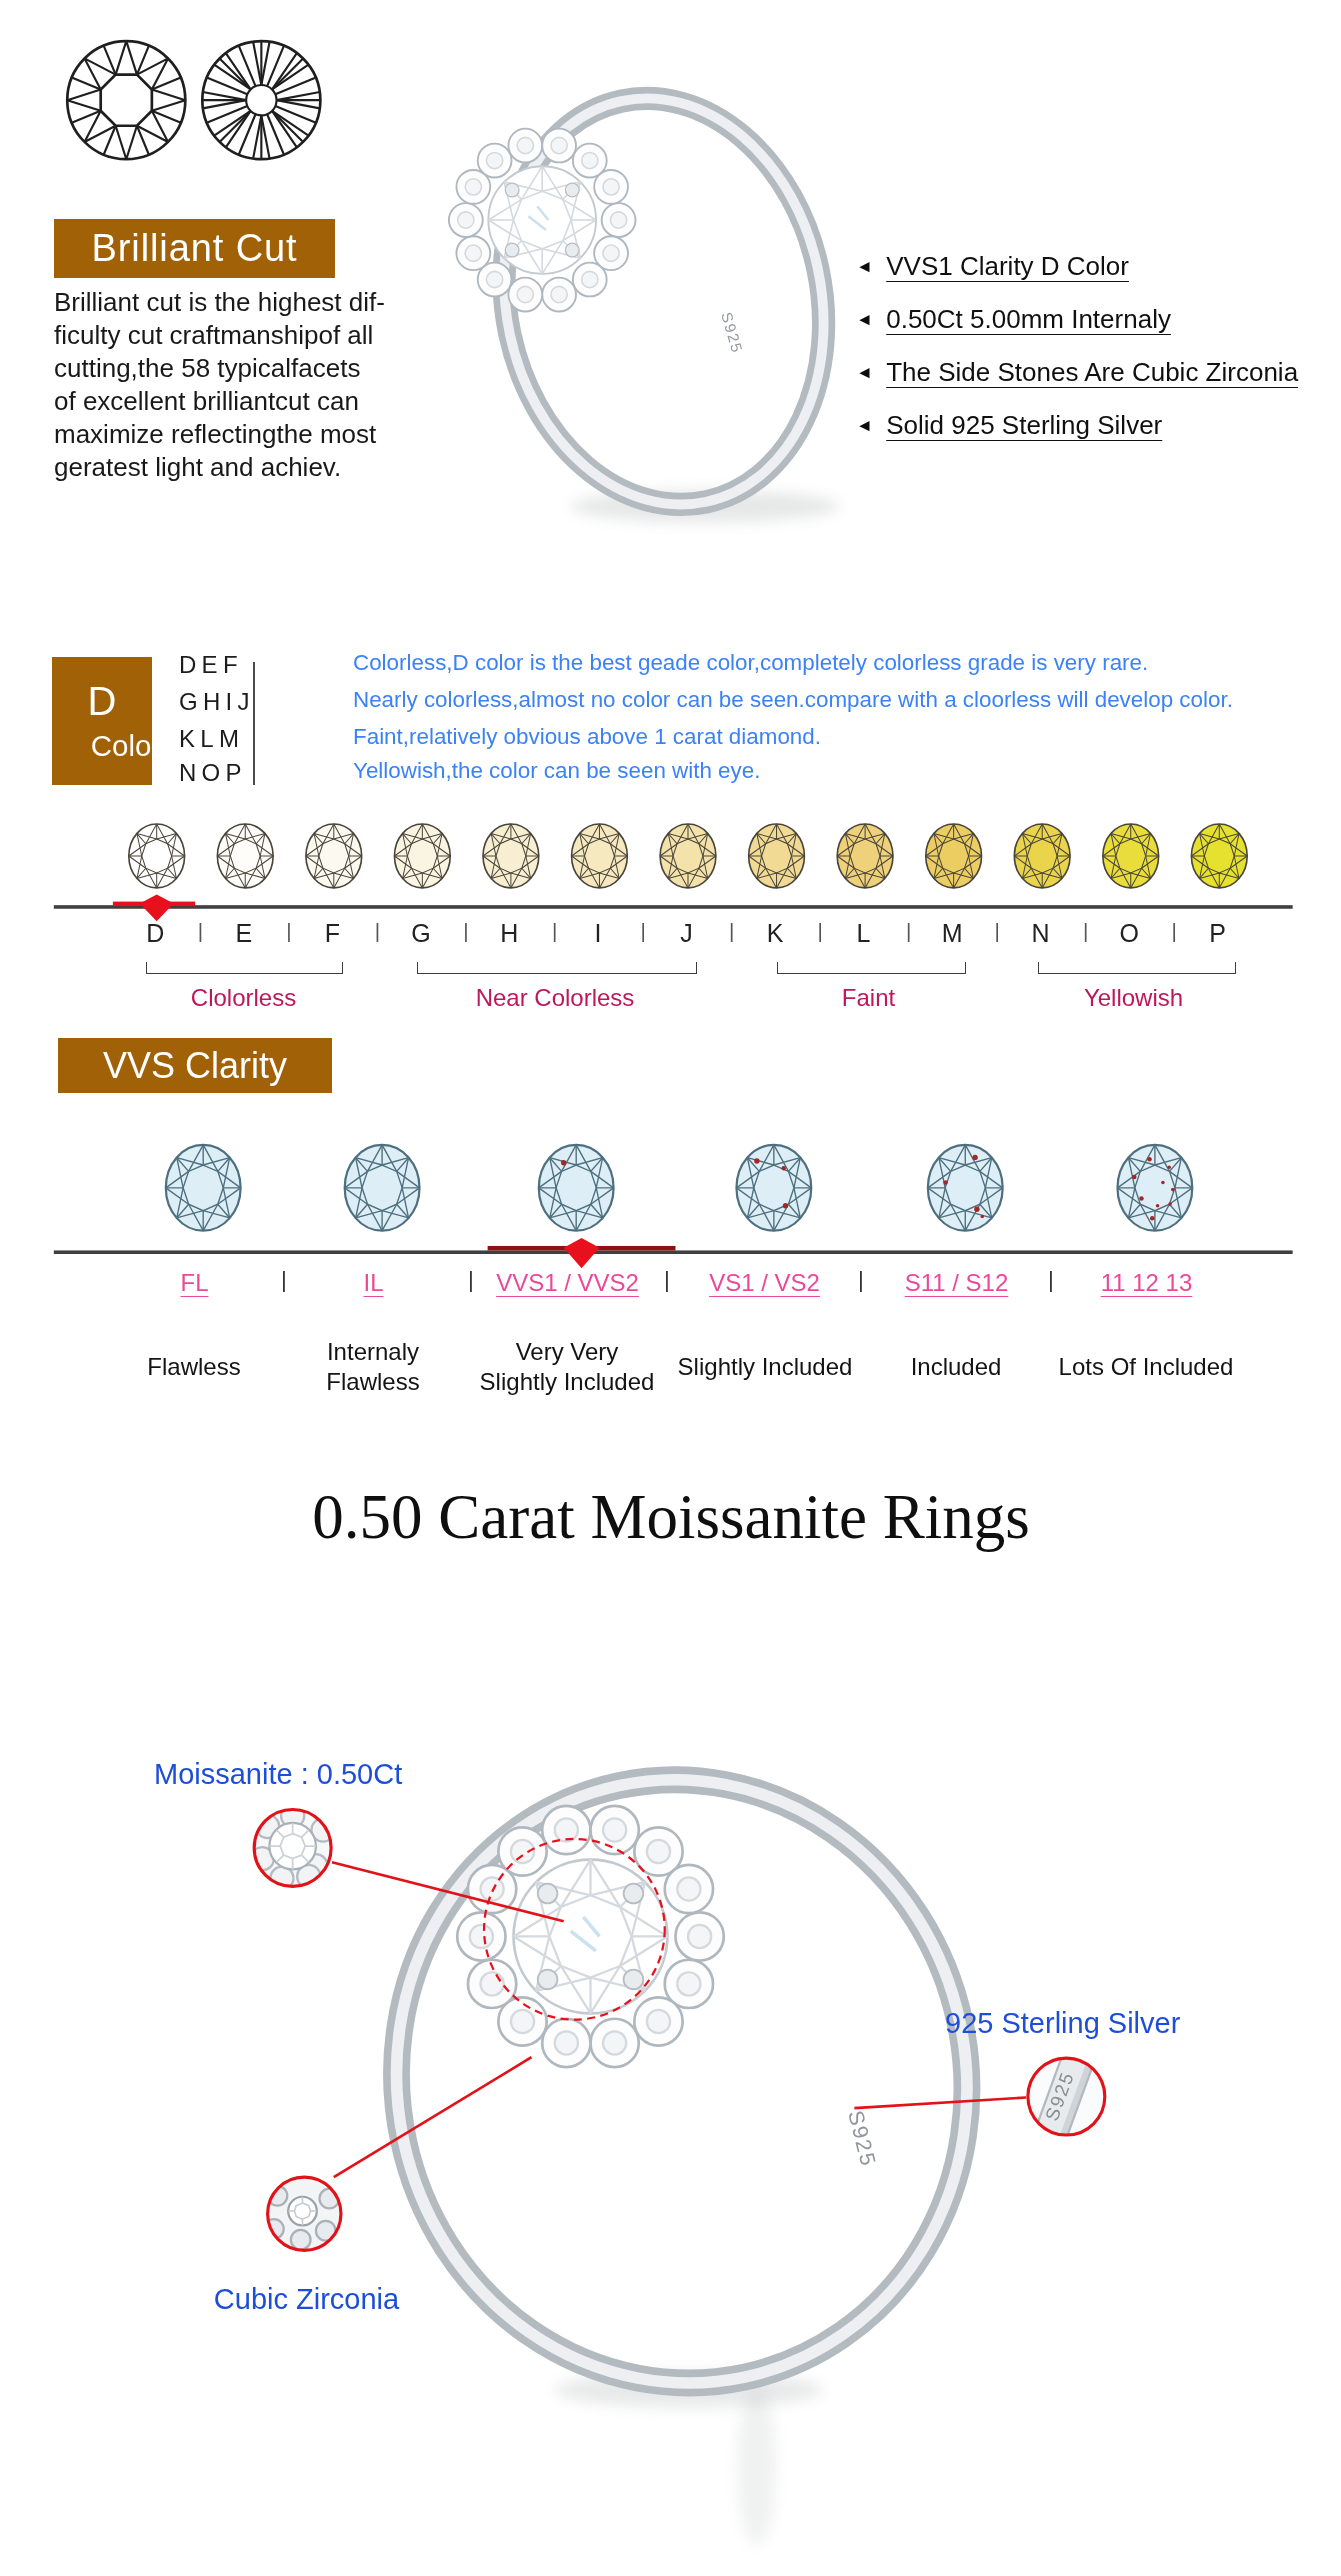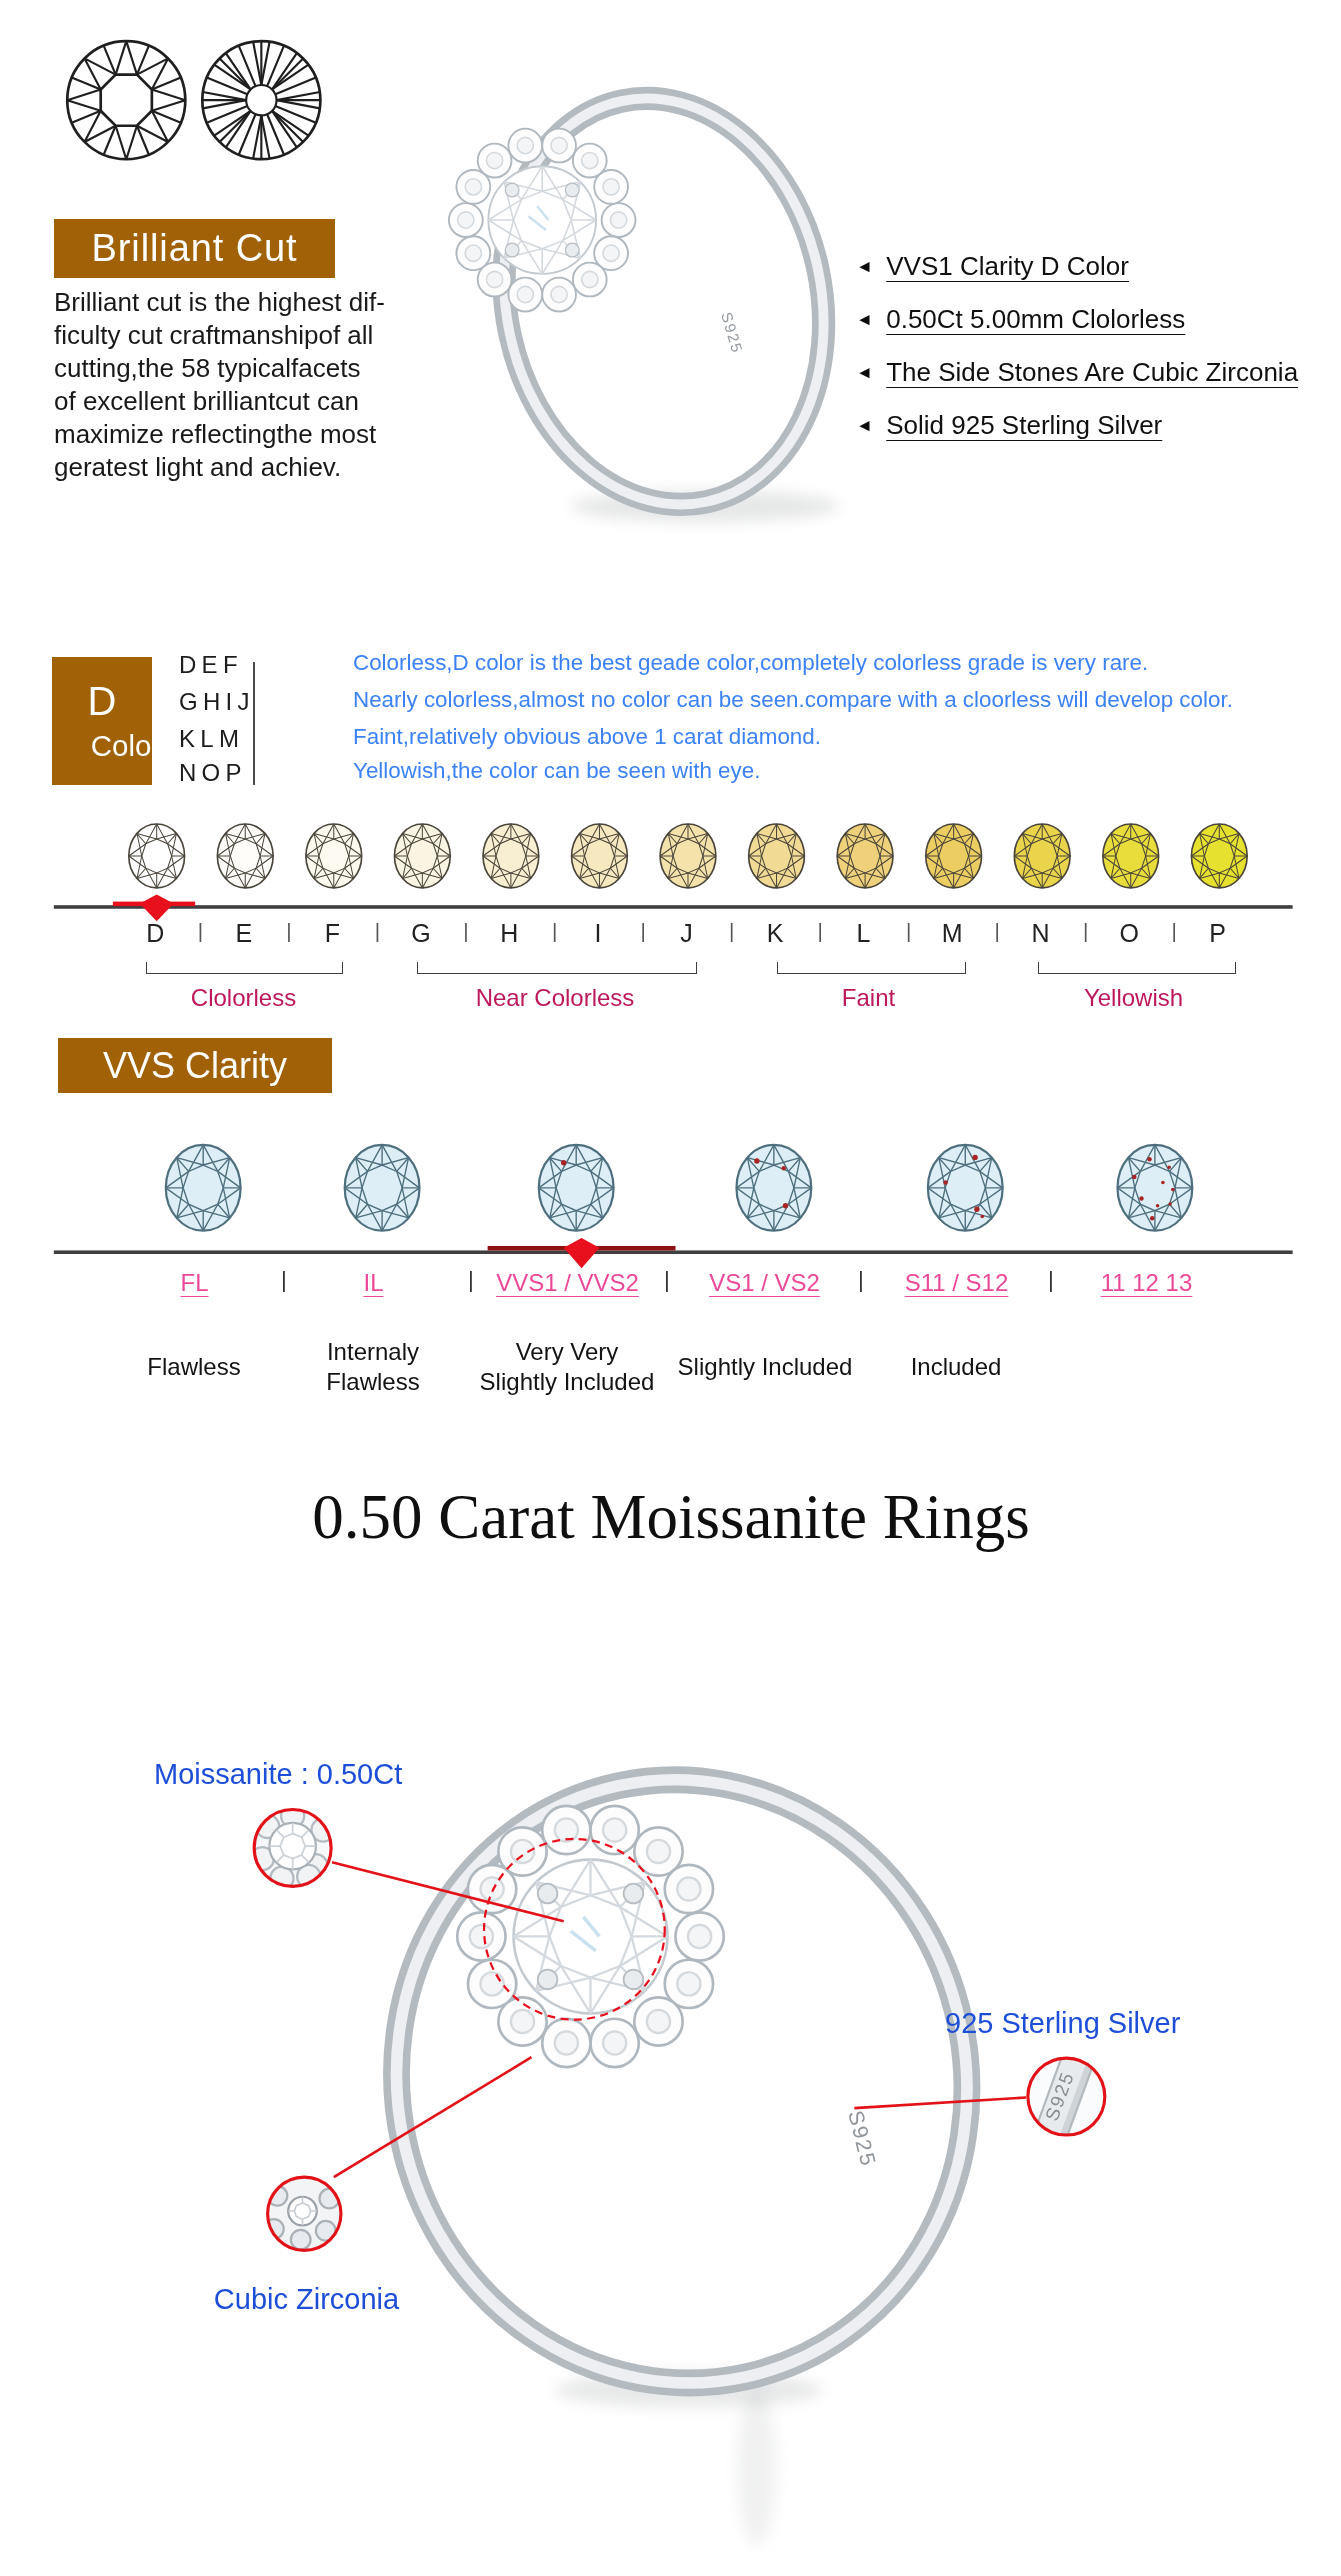--- a/index.html
+++ b/index.html
@@ -271,21 +271,21 @@
 maximize reflectingthe most
 geratest light and achiev.</div>
 
   <ul class="abs features">
     <li>
         <span class="arrow">◄</span>
         <span class="ftext">VVS1 Clarity D Color</span>
       </li>
     <li>
         <span class="arrow">◄</span>
-        <span class="ftext">0.50Ct 5.00mm Clolorless</span>
+        <span class="ftext">0.50Ct 5.00mm Internaly</span>
       </li>
     <li>
         <span class="arrow">◄</span>
         <span class="ftext">The Side Stones Are Cubic Zirconia</span>
       </li>
     <li>
         <span class="arrow">◄</span>
         <span class="ftext">Solid 925 Sterling Silver</span>
       </li>
   </ul>
@@ -345,20 +345,21 @@
   <div class="cl-sep" style="left:858px">|</div>
   <div class="cl-sep" style="left:1048px">|</div>
 
   <div class="cl-desc" style="left:60px">Flawless</div>
   <div class="cl-desc" style="left:239px">Internaly
 Flawless</div>
   <div class="cl-desc" style="left:433px">Very Very
 Slightly Included</div>
   <div class="cl-desc" style="left:631px">Slightly Included</div>
   <div class="cl-desc" style="left:822px">Included</div>
+  <div class="cl-desc" style="left:1012px">Lots Of Included</div>
 
   <h1 class="bigtitle" style="margin:0;font-weight:400">0.50 Carat Moissanite Rings</h1>
 
   <div class="callout" style="left:154px;top:1758px">Moissanite : 0.50Ct</div>
   <div class="callout" style="left:945px;top:2007px">925 Sterling Silver</div>
   <div class="callout" style="left:179px;top:2283px;width:255px;text-align:center">Cubic Zirconia</div>
 
 </div>
 
 

